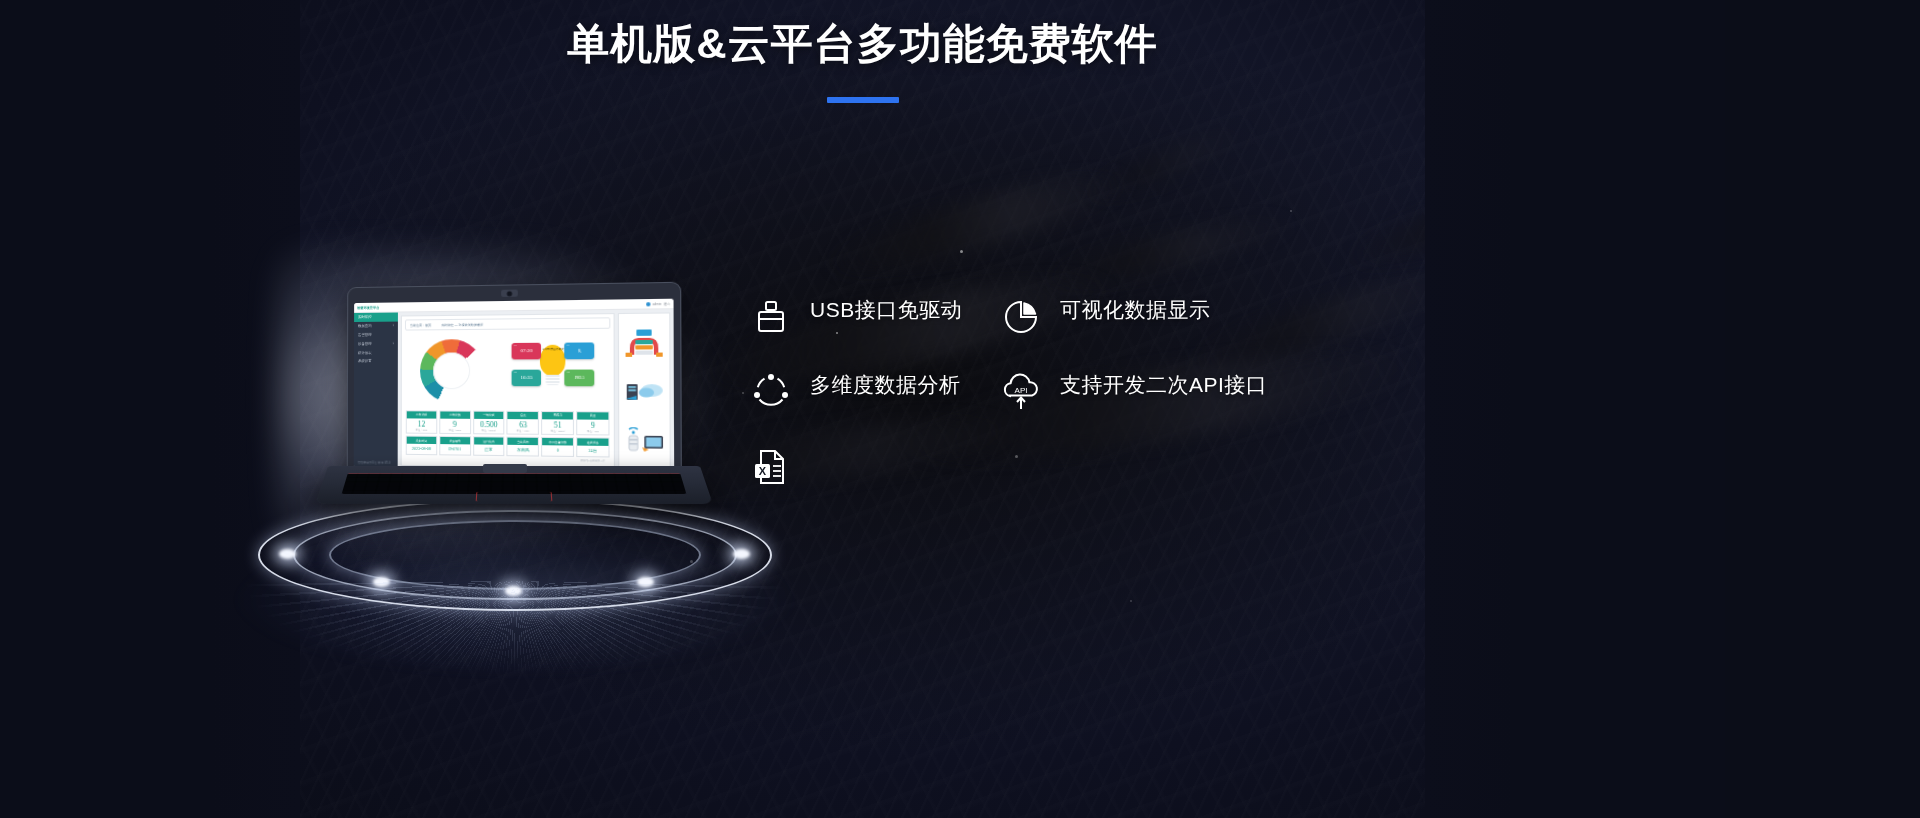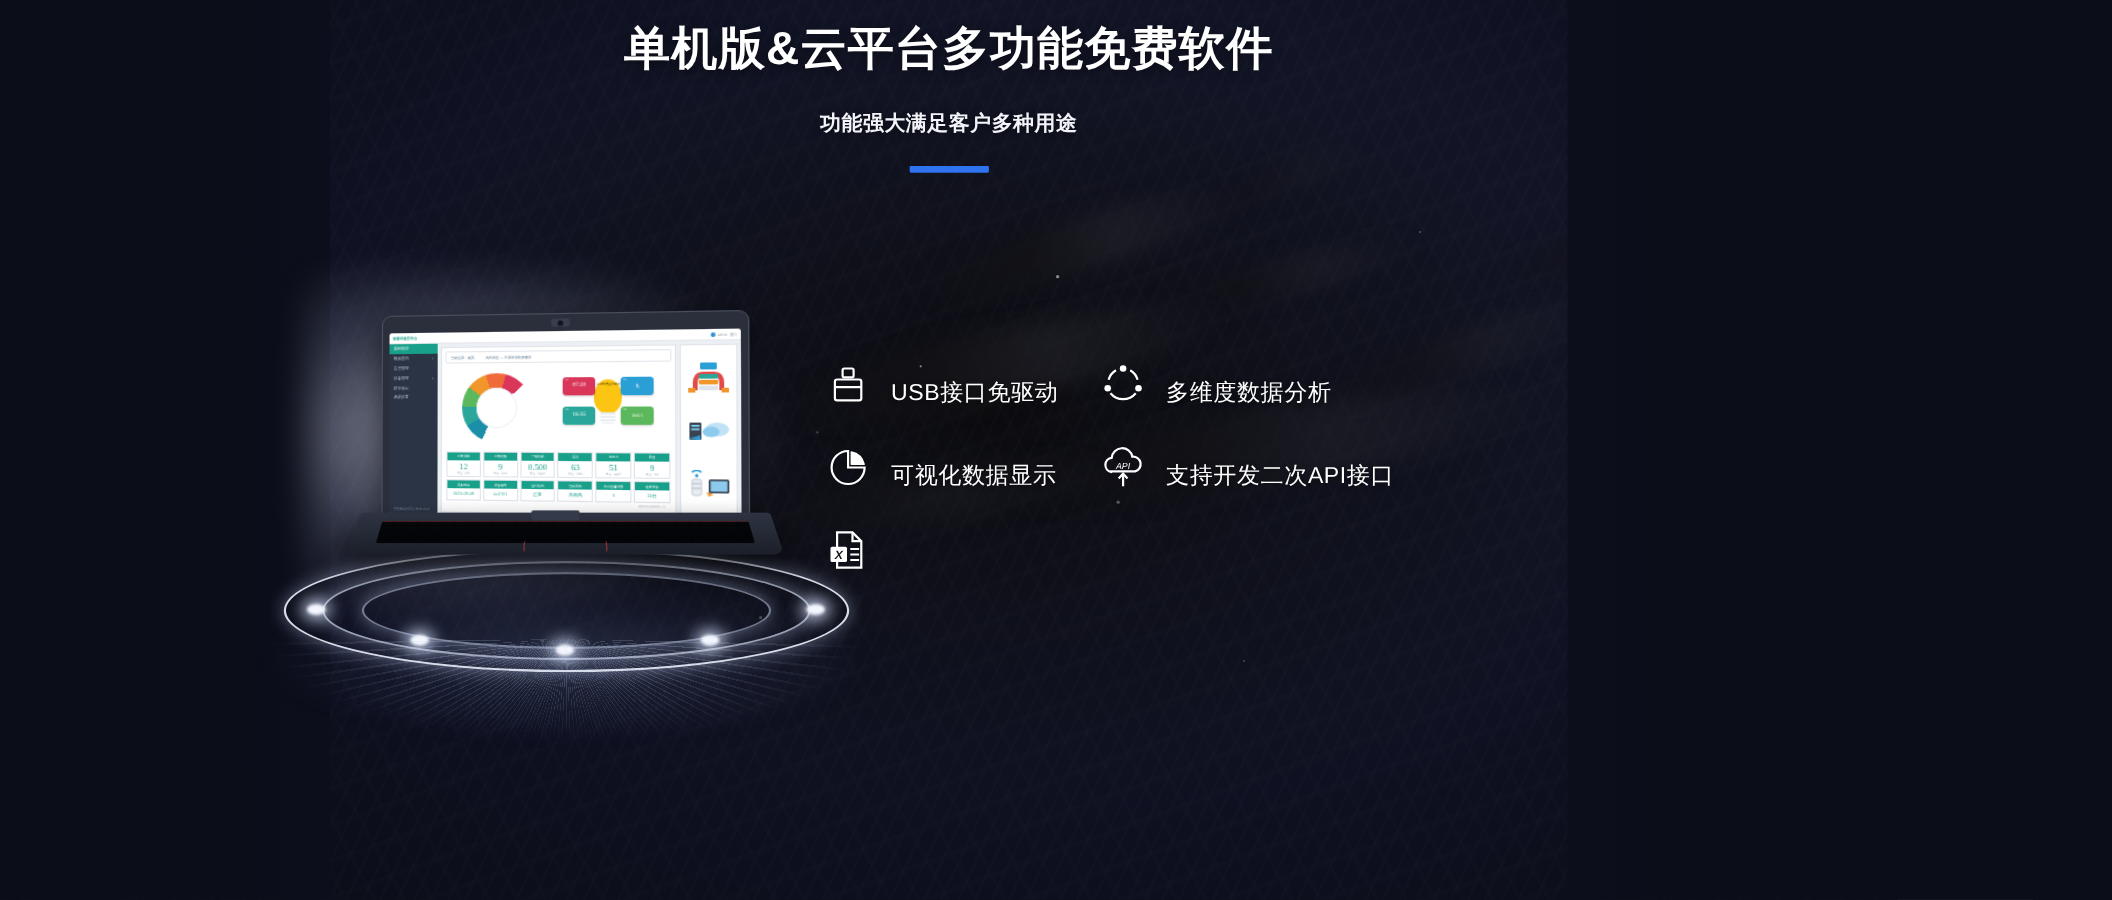--- a/index.html
+++ b/index.html
@@ -35,22 +35,22 @@
   .head{position:absolute;left:0;right:0;top:18px;text-align:center;z-index:20;}
   .title{color:#fff;font-size:42px;font-weight:700;letter-spacing:1px;line-height:1.25;
          text-shadow:0 2px 10px rgba(0,0,0,.55);margin:0;}
   .subtitle{color:#f2f4fa;font-size:19px;font-weight:700;letter-spacing:.5px;margin:28px 0 0 0;
             text-shadow:0 1px 6px rgba(0,0,0,.5);}
   .rule{width:72px;height:6px;border-radius:1px;margin:26px auto 0 auto;}
 
   
   .features{position:absolute;left:750px;top:296px;z-index:20;display:grid;
             grid-template-columns:250px auto;grid-auto-rows:75px;column-gap:0;row-gap:0;}
-  .feat{display:flex;align-items:flex-end;gap:18px;height:75px;}
-  .feat .ico{width:42px;height:42px;flex:0 0 42px;display:flex;align-items:center;justify-content:center;font-style:italic;}
+  .feat{display:flex;align-items:flex-start;gap:18px;height:75px;}
+  .feat .ico{width:42px;height:42px;flex:0 0 42px;display:flex;align-items:center;justify-content:center;}
   .feat .lbl{color:#ffffff;font-size:21px;font-weight:500;letter-spacing:.5px;white-space:nowrap;
              text-shadow:0 1px 5px rgba(0,0,0,.6);}
 
   
   .laptop{position:absolute;left:330px;top:280px;width:350px;height:250px;z-index:14;}
   .glow{position:absolute;left:-52px;top:-34px;width:455px;height:330px;border-radius:26px;
         background:radial-gradient(ellipse at 30% 45%,rgba(235,240,255,.55) 0%,rgba(200,212,240,.20) 38%,rgba(120,135,175,0) 68%);
         filter:blur(15px);}
   .lid{position:absolute;left:18px;top:8px;width:318px;height:185px;background:#2b2f3c;
        border-radius:8px 8px 3px 3px;box-shadow:0 0 0 1px #4a505f, 0 8px 26px rgba(0,0,0,.6);
@@ -158,21 +158,20 @@
     <div class="sparkle" style="left:836px;top:332px;width:2px;height:2px;"></div>
     <div class="sparkle" style="left:1015px;top:455px;width:3px;height:3px;opacity:.6;"></div>
     <div class="sparkle" style="left:742px;top:392px;width:2px;height:2px;opacity:.5;"></div>
     <div class="sparkle" style="left:1290px;top:210px;width:2px;height:2px;opacity:.5;"></div>
     <div class="sparkle" style="left:690px;top:560px;width:3px;height:3px;opacity:.45;"></div>
     <div class="sparkle" style="left:1130px;top:600px;width:2px;height:2px;opacity:.4;"></div>
   </div>
 
   <div class="head">
     <h1 class="title">单机版&amp;云平台多功能免费软件</h1>
-    <div class="subtitle">功能强大满足客户多种用途</div>
     <div class="rule" style="background:#2E73F0;"></div>
   </div>
 
   <div class="laptop">
     <div class="glow"></div>
 
     <div class="base">
       <div class="kb">
           <div class="kbrows"></div>
         </div>
@@ -382,40 +381,40 @@
           <rect x="11" y="3" width="10" height="8" rx="1.5"></rect>
           <rect x="4" y="13" width="24" height="19" rx="2"></rect>
           <line x1="4" y1="20" x2="28" y2="20"></line>
         </svg>
       </span>
       <span class="lbl">USB接口免驱动</span>
     </div>
 
     <div class="feat">
       <span class="ico">
+        <svg width="36" height="36" viewBox="0 0 36 36" fill="none" stroke="#fff" stroke-width="2">
+          <path d="M18 18 L18 3 A15 15 0 1 0 33 18 Z"></path>
+          <path d="M21 4 A15 15 0 0 1 32.5 15 L21 15 Z" fill="#fff" stroke="#fff" stroke-width="1.5" stroke-linejoin="round"></path>
+        </svg>
+      </span>
+      <span class="lbl">可视化数据显示</span>
+    </div>
+
+    <div class="feat">
+      <span class="ico">
         <svg width="38" height="38" viewBox="0 0 38 38" fill="none" stroke="#fff" stroke-width="2">
           <path d="M12.5 5.6 A15 15 0 0 0 5.8 14.2"></path>
           <path d="M25.5 5.6 A15 15 0 0 1 32.2 14.2"></path>
           <path d="M7.5 26.5 A15 15 0 0 0 30.5 26.5"></path>
           <circle cx="19" cy="4" r="3" fill="#fff" stroke="none"></circle>
           <circle cx="5" cy="22" r="3" fill="#fff" stroke="none"></circle>
           <circle cx="33" cy="22" r="3" fill="#fff" stroke="none"></circle>
         </svg>
       </span>
       <span class="lbl">多维度数据分析</span>
-    </div>
-
-    <div class="feat">
-      <span class="ico">
-        <svg width="36" height="36" viewBox="0 0 36 36" fill="none" stroke="#fff" stroke-width="2">
-          <path d="M18 18 L18 3 A15 15 0 1 0 33 18 Z"></path>
-          <path d="M21 4 A15 15 0 0 1 32.5 15 L21 15 Z" fill="#fff" stroke="#fff" stroke-width="1.5" stroke-linejoin="round"></path>
-        </svg>
-      </span>
-      <span class="lbl">可视化数据显示</span>
     </div>
 
     <div class="feat">
       <span class="ico">
         <svg width="42" height="38" viewBox="0 0 42 38" fill="none" stroke="#fff" stroke-width="2">
           <path d="M10 23 a6.5 6.5 0 0 1 .6 -12.8 A9.5 9.5 0 0 1 29.4 9.2 a6.8 6.8 0 0 1 2.6 13.3 H10 Z"></path>
           <text x="21" y="20" font-size="8" font-family="Liberation Sans, sans-serif" fill="#fff" stroke="none" text-anchor="middle">API</text>
           <line x1="21" y1="36" x2="21" y2="25"></line>
           <path d="M17 29 L21 24.5 L25 29"></path>
         </svg>

